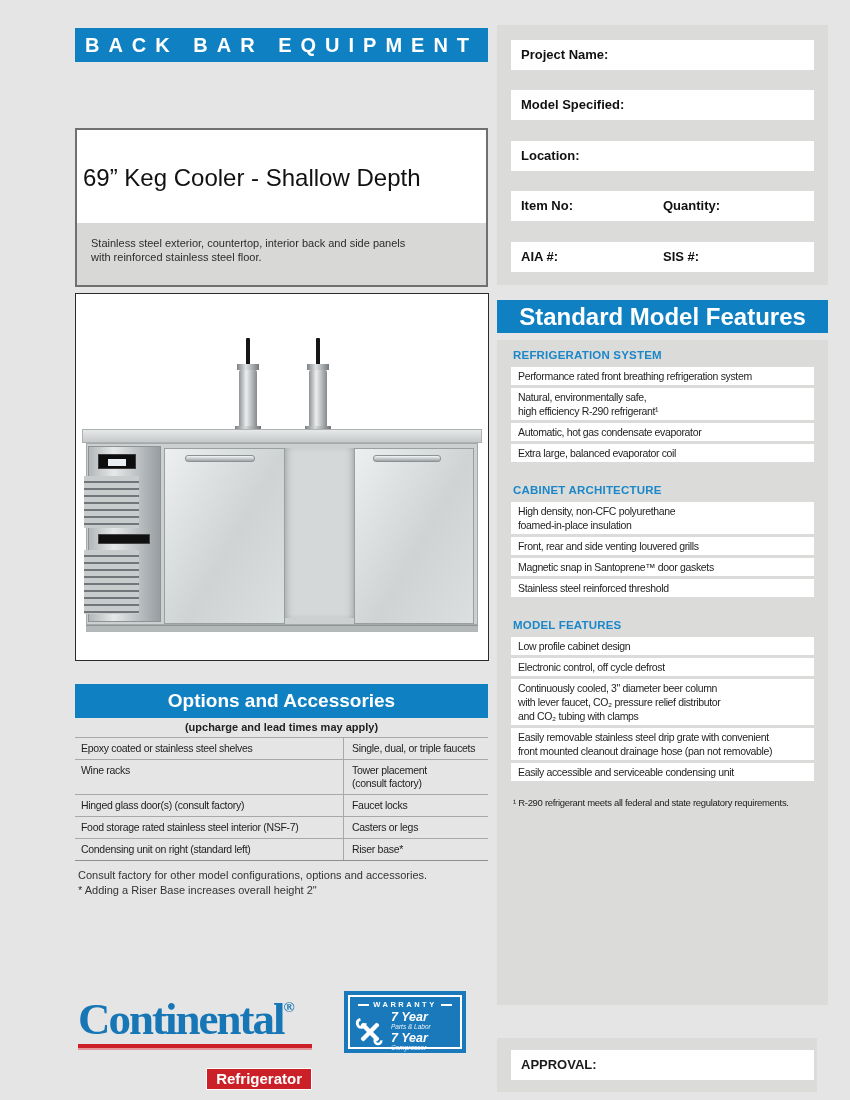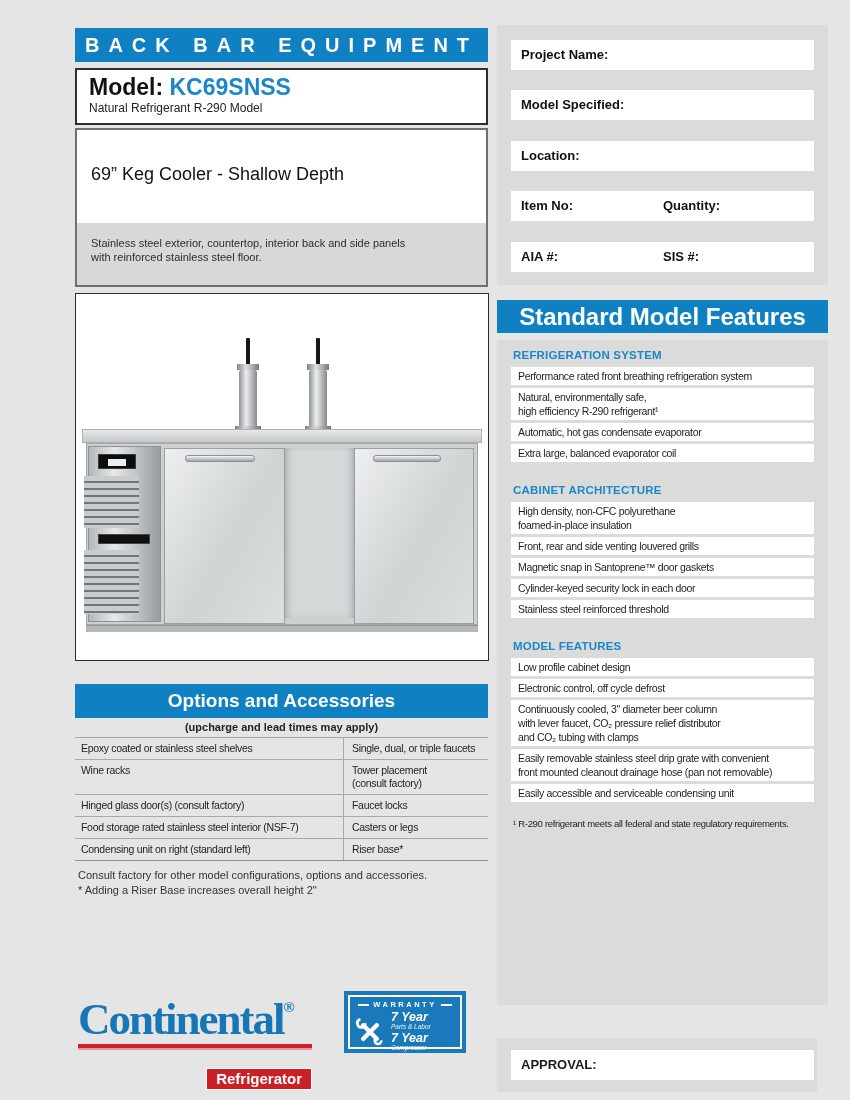--- a/index.html
+++ b/index.html
@@ -14,21 +14,21 @@
   #banner-options{left:75px;top:684px;width:413px;height:34px;font-size:19px;line-height:34px;}
   #banner-features{left:497px;top:300px;width:331px;height:33px;font-size:24px;line-height:33px;}
 
   
   #model-box{left:75px;top:68px;width:413px;height:57px;border:2px solid #2e2e2e;
              background:#fff;padding:5px 0 0 12px;}
   .model-line{font-size:23px;font-weight:bold;color:#111;line-height:25px;}
   .model-number{color:#1b87c9;}
   .model-subtitle{font-size:12px;color:#222;margin-top:1px;}
   #title-box{left:75px;top:128px;width:413px;height:159px;border:2px solid #707070;background:#fff;}
-  .product-title{font-size:18px;color:#111;padding:34px 0 0 14px;}
+  .product-title{font-size:24px;color:#111;padding:34px 0 0 6px;}
   .product-desc{position:absolute;left:0;bottom:0;width:100%;height:62px;background:#d8d8d6;
                 box-sizing:border-box;padding:13px 14px 0 14px;font-size:11px;line-height:14px;
                 color:#2c2c2c;white-space:pre-line;}
 
   
   #product-box{left:75px;top:293px;width:414px;height:368px;border:1.5px solid #2b2b2b;background:#fff;}
   .pi{position:absolute;box-sizing:border-box;}
   .tap-handle{width:4px;height:27px;background:#161616;border-radius:1px;}
   .tower{width:18px;height:70px;background:linear-gradient(90deg,#8e9396,#eceeee 40%,#85898c);
          border-radius:2px 2px 0 0;}
@@ -94,27 +94,20 @@
   .afield{position:absolute;left:14px;top:12px;width:303px;height:30px;background:#fff;
           font-size:13px;font-weight:bold;line-height:30px;padding-left:10px;box-sizing:border-box;}
 </style>
 </head>
 <body>
 
 <div class="page">
 
   <div class="abs banner" id="banner-top">BACK BAR EQUIPMENT</div>
 
-  <div class="abs" id="model-box">
-    <div class="model-line">
-      <span>Model:</span>
-      <span class="model-number">KC69SNSS</span>
-    </div>
-    <div class="model-subtitle">Natural Refrigerant R-290 Model</div>
-  </div>
 
   <div class="abs" id="title-box">
     <div class="product-title">69” Keg Cooler - Shallow Depth</div>
     <div class="product-desc">Stainless steel exterior, countertop, interior back and side panels
 with reinforced stainless steel floor.</div>
   </div>
 
   <div class="abs" id="product-box">
     <div class="pi tap-handle" style="left:170px;top:44px;"></div>
     <div class="pi tap-handle" style="left:240px;top:44px;"></div>
@@ -239,21 +232,20 @@
     <div class="feat-row">Natural, environmentally safe,
 high efficiency R-290 refrigerant¹</div>
     <div class="feat-row">Automatic, hot gas condensate evaporator</div>
     <div class="feat-row">Extra large, balanced evaporator coil</div>
 
     <div class="sec-heading sec-gap">CABINET ARCHITECTURE</div>
     <div class="feat-row">High density, non-CFC polyurethane
 foamed-in-place insulation</div>
     <div class="feat-row">Front, rear and side venting louvered grills</div>
     <div class="feat-row">Magnetic snap in Santoprene™ door gaskets</div>
-    <div class="feat-row">Cylinder-keyed security lock in each door</div>
     <div class="feat-row">Stainless steel reinforced threshold</div>
 
     <div class="sec-heading sec-gap">MODEL FEATURES</div>
     <div class="feat-row">Low profile cabinet design</div>
     <div class="feat-row">Electronic control, off cycle defrost</div>
     <div class="feat-row">Continuously cooled, 3" diameter beer column
 with lever faucet, CO₂ pressure relief distributor
 and CO₂ tubing with clamps</div>
     <div class="feat-row">Easily removable stainless steel drip grate with convenient
 front mounted cleanout drainage hose (pan not removable)</div>

